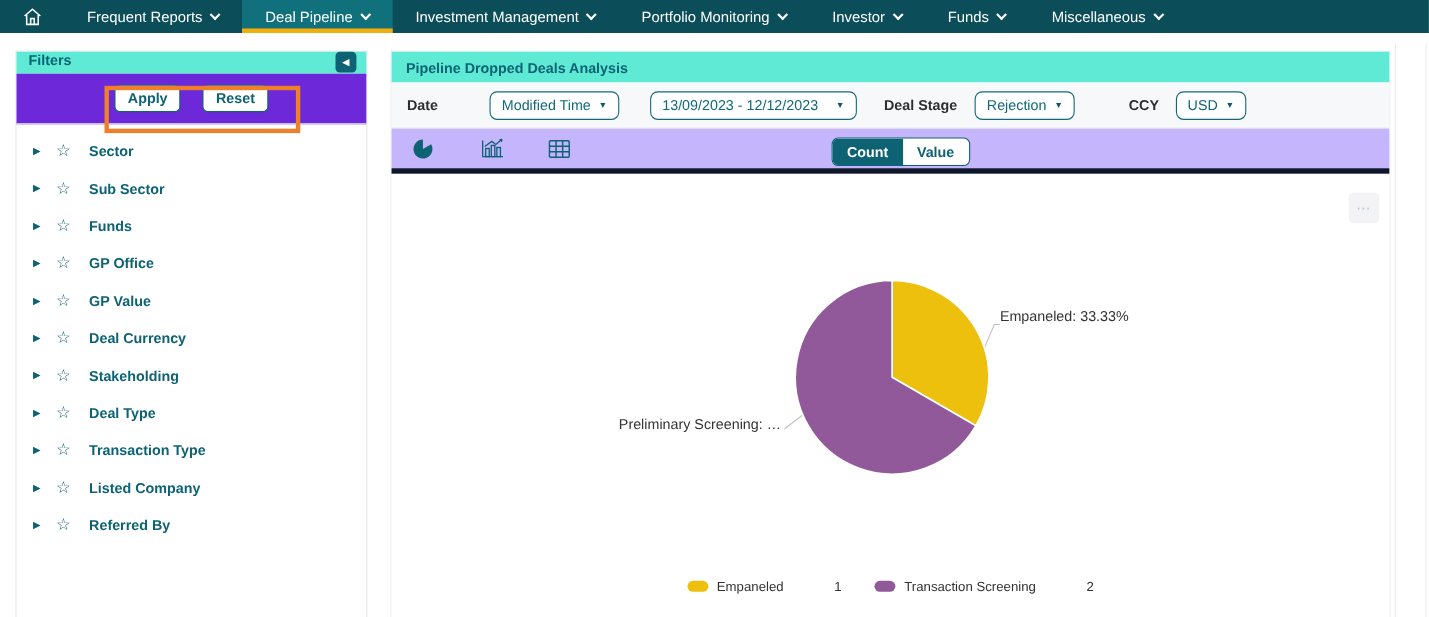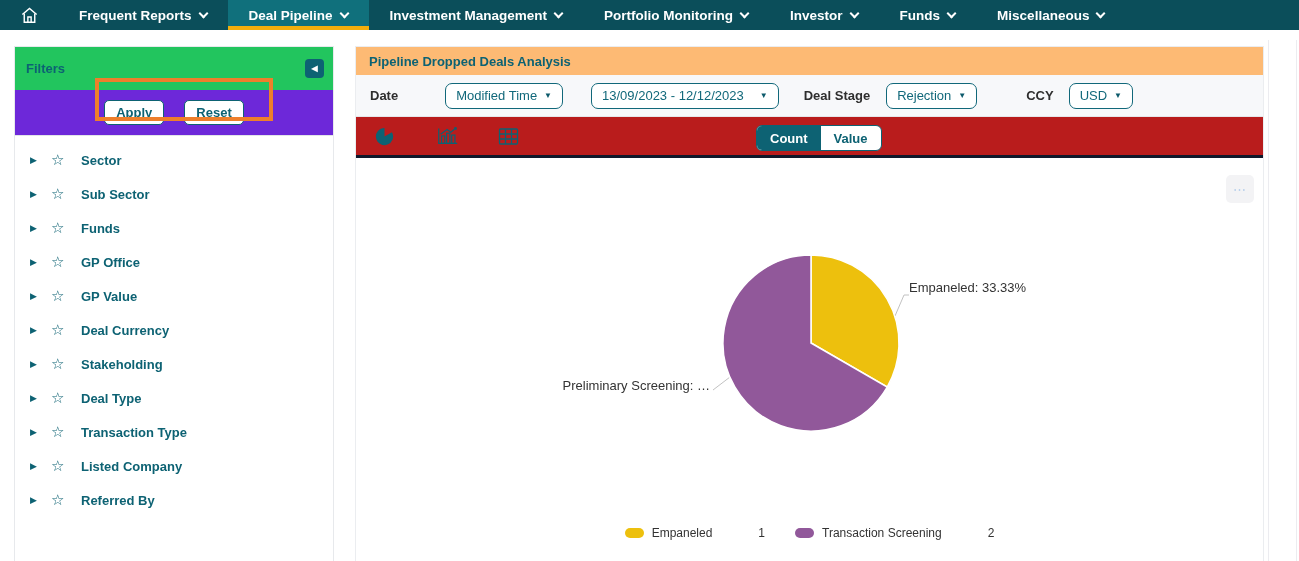--- a/index.html
+++ b/index.html
@@ -12,34 +12,34 @@
     color: #333;
   }
   
   .topnav {
     position:absolute; top:0; left:0; width:1299px; height:30px;
     background:#0b4e5a; display:flex; align-items:stretch; color:#fff;
   }
   .nav-home { width:58px; display:flex; align-items:center; justify-content:center; cursor:pointer; }
   .nav-item {
     display:flex; align-items:center; gap:8px; padding:0 21px;
-    font-size:13.5px; font-weight:700; cursor:pointer; white-space:nowrap;
+    font-size:13.5px; font-weight:400; cursor:pointer; white-space:nowrap;
   }
   .nav-item.active { background:#10707c; box-shadow: inset 0 -4px 0 #f2ae0c; }
   .chev {
     width:7px; height:7px; border-right:2px solid #fff; border-bottom:2px solid #fff;
     transform:rotate(45deg); margin-top:-3px; flex:none;
   }
   
   .filters-panel {
     position:absolute; left:14px; top:46px; width:320px; bottom:0;
     background:#fff; border:1px solid #e7e9ec; border-bottom:none;
   }
   .panel-header {
-    height:43px; background:#22c55e; display:flex; align-items:center;
+    height:20px; background:#5eead4; display:flex; 
     padding:0 9px 0 11px; font-size:13px; font-weight:700; color:#0d6273;
   }
   .collapse-btn {
     margin-left:auto; width:19px; height:19px; background:#0d6273; color:#fff;
     border-radius:4px; display:flex; align-items:center; justify-content:center;
     font-size:8px; cursor:pointer;
   }
   .apply-row {
     height:46px; background:#6d28d9; border-bottom:1px solid #e2e4e8;
     display:flex; align-items:center; justify-content:center; gap:20px;
@@ -58,36 +58,36 @@
   .annotation-box {
     position:absolute; left:95px; top:78px; width:178px; height:43px;
     border:4px solid #ee7f2b; z-index:40; pointer-events:none;
   }
   
   .main-panel {
     position:absolute; left:355px; top:46px; width:909px; bottom:0;
     background:#fff; border:1px solid #ebedf0; border-bottom:none;
   }
   .main-header {
-    height:28px; background:#fdba74; display:flex; align-items:center;
+    height:28px; background:#5eead4; display:flex; align-items:center;
     padding:0 13px; font-weight:700; font-size:13px; color:#0d6273;text-align:right;
   }
   .controls-row {
     height:42px; background:#f7f8fa; border-bottom:1px solid #e5e7ea;
     display:flex; align-items:center; font-size:13px; padding-left:14px;
   }
   .lbl { font-weight:700; color:#2e2e2e; white-space:nowrap; }
   .dd {
     height:26px; background:#fff; border:1.5px solid #11687a; border-radius:7px;
     display:flex; align-items:center; gap:7px; padding:0 10px;
     color:#11687a; font-size:13px; cursor:pointer; white-space:nowrap;
   }
   .dd .caret { font-size:8px; color:#0d5a6b; }
   .icons-row {
-    height:41px; background:#b91c1c; border-bottom:3px solid #0f172a;
+    height:41px; background:#c4b5fd; border-bottom:5px solid #0f172a;
     display:flex; align-items:center; position:relative;
   }
   .chart-type-icon { margin-left:18px; cursor:pointer; width:24px; display:flex; align-items:center; }
   .chart-type-icon + .chart-type-icon { margin-left:38px; }
   .toggle {
     position:absolute; left:400px; top:8px; height:26px; display:flex;
     border:1.5px solid #0d6273; border-radius:6px; overflow:hidden; background:#fff;
   }
   .seg {
     padding:0 13px; display:flex; align-items:center; font-size:13px;

